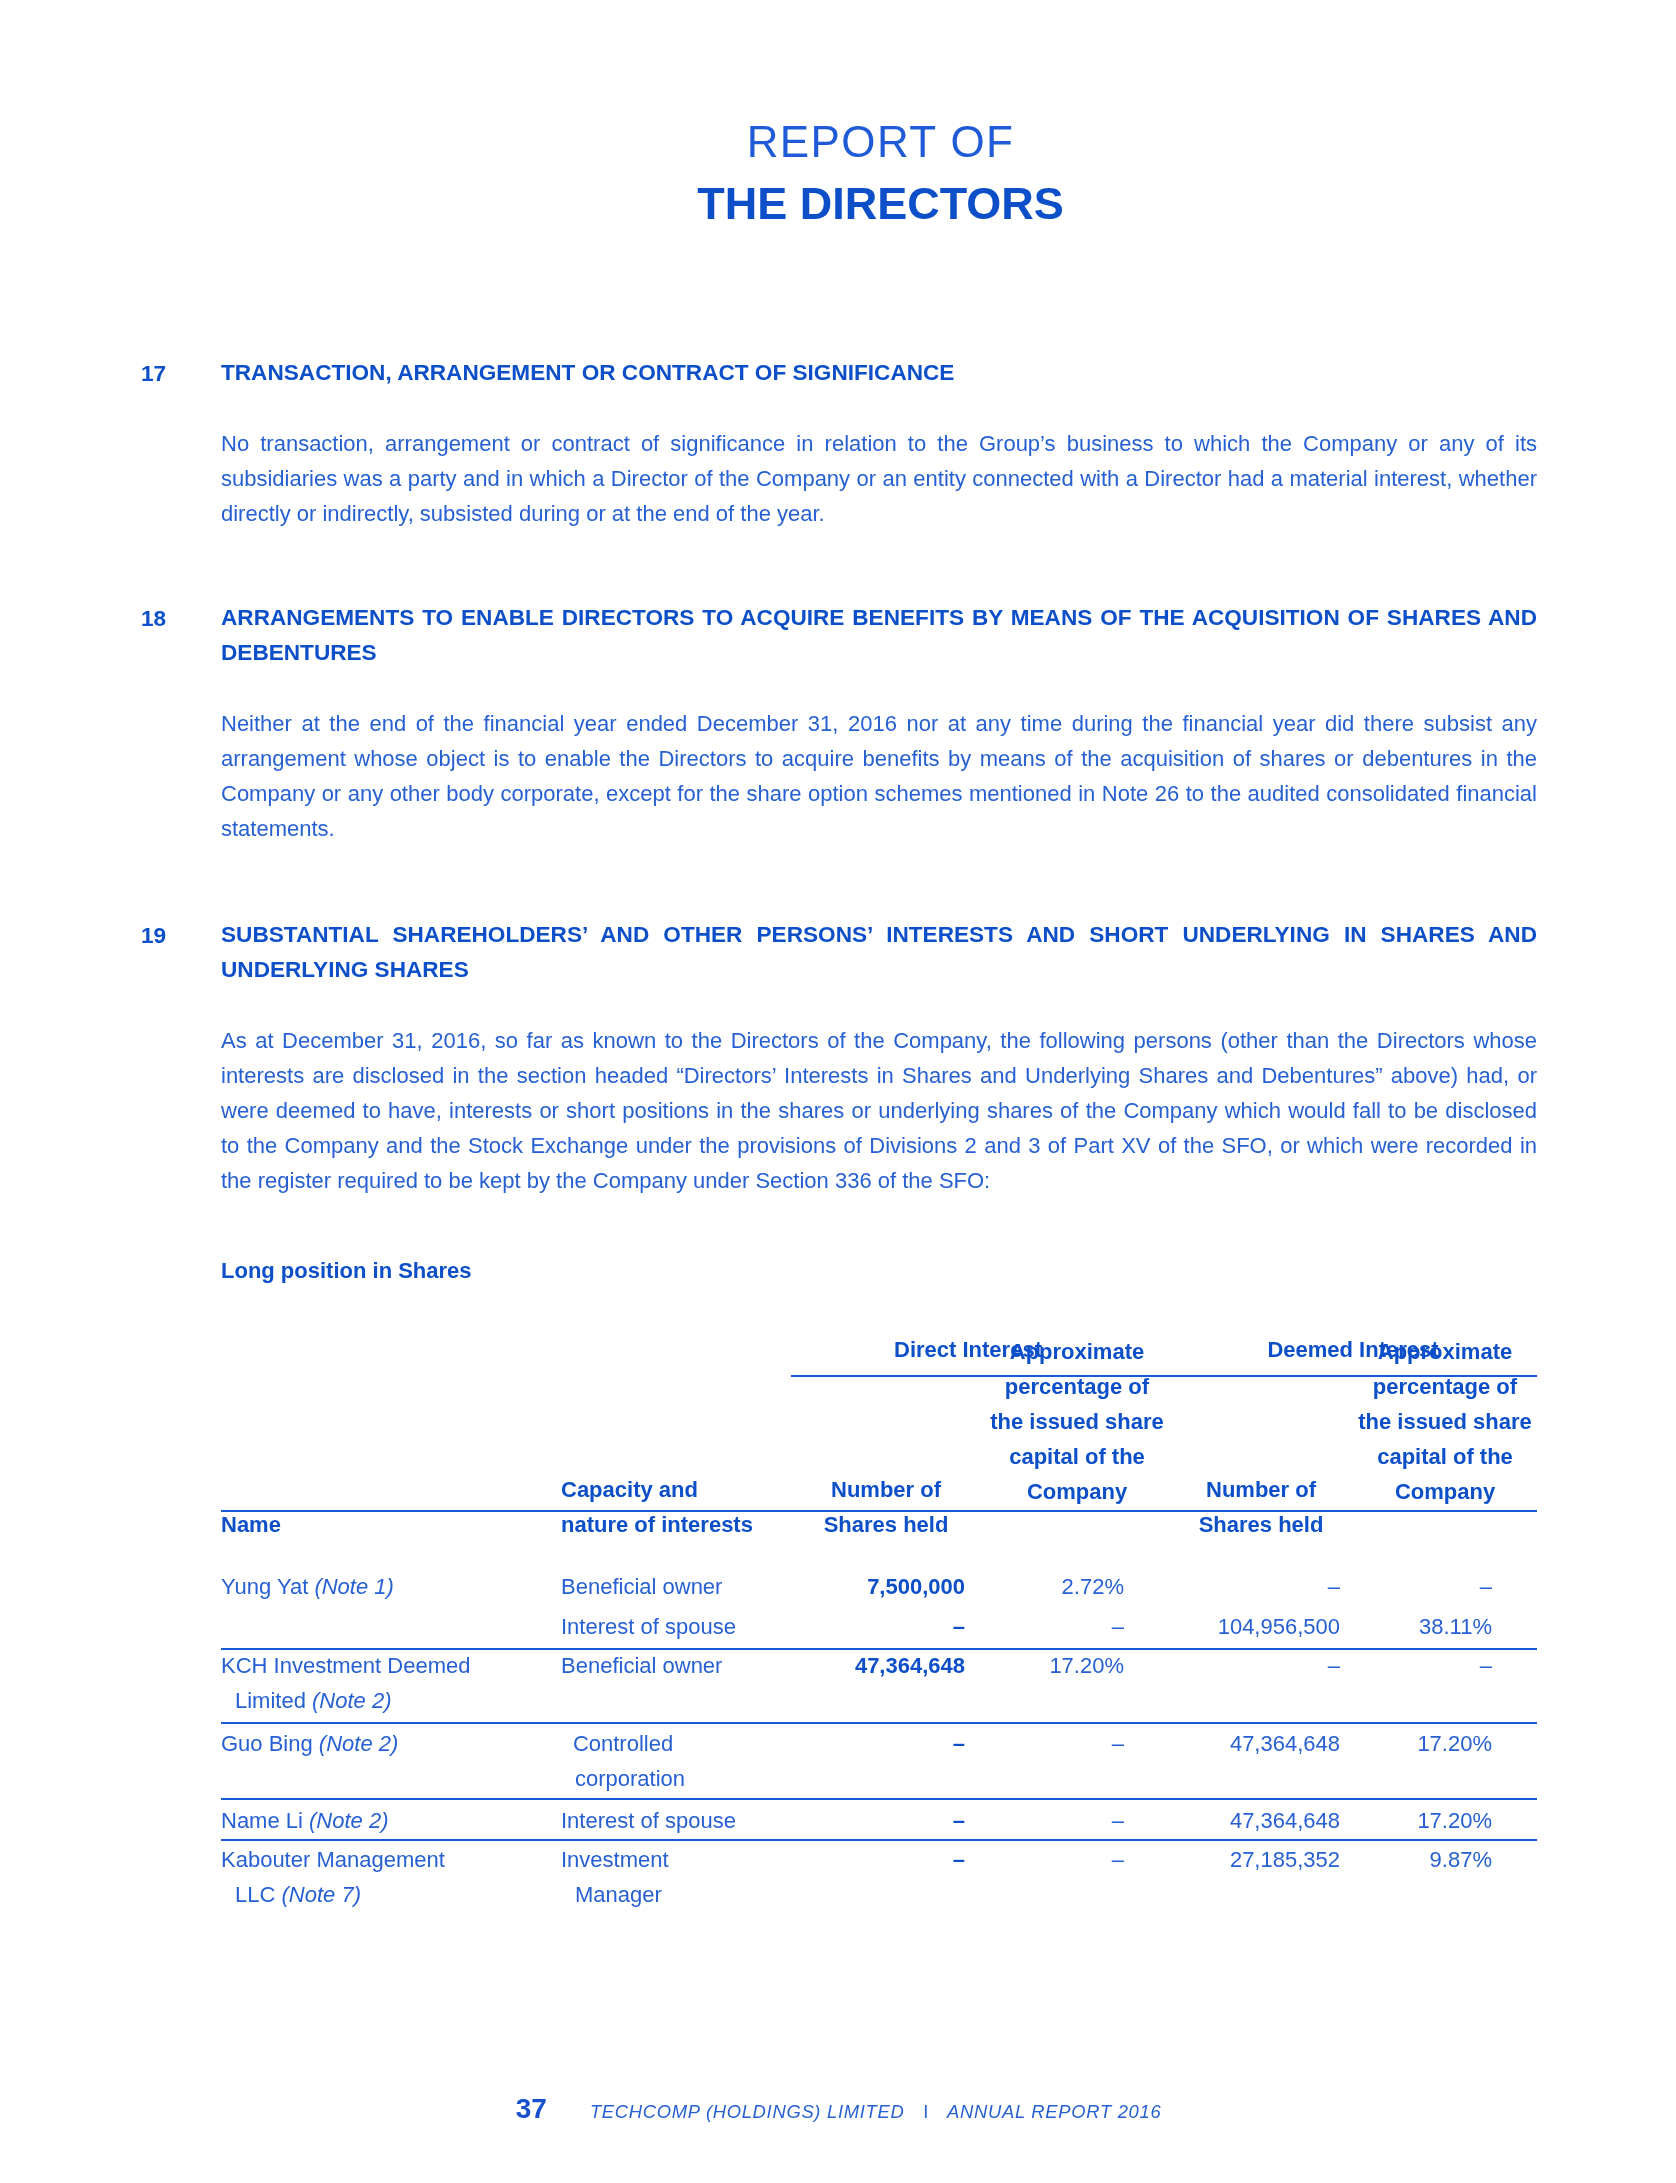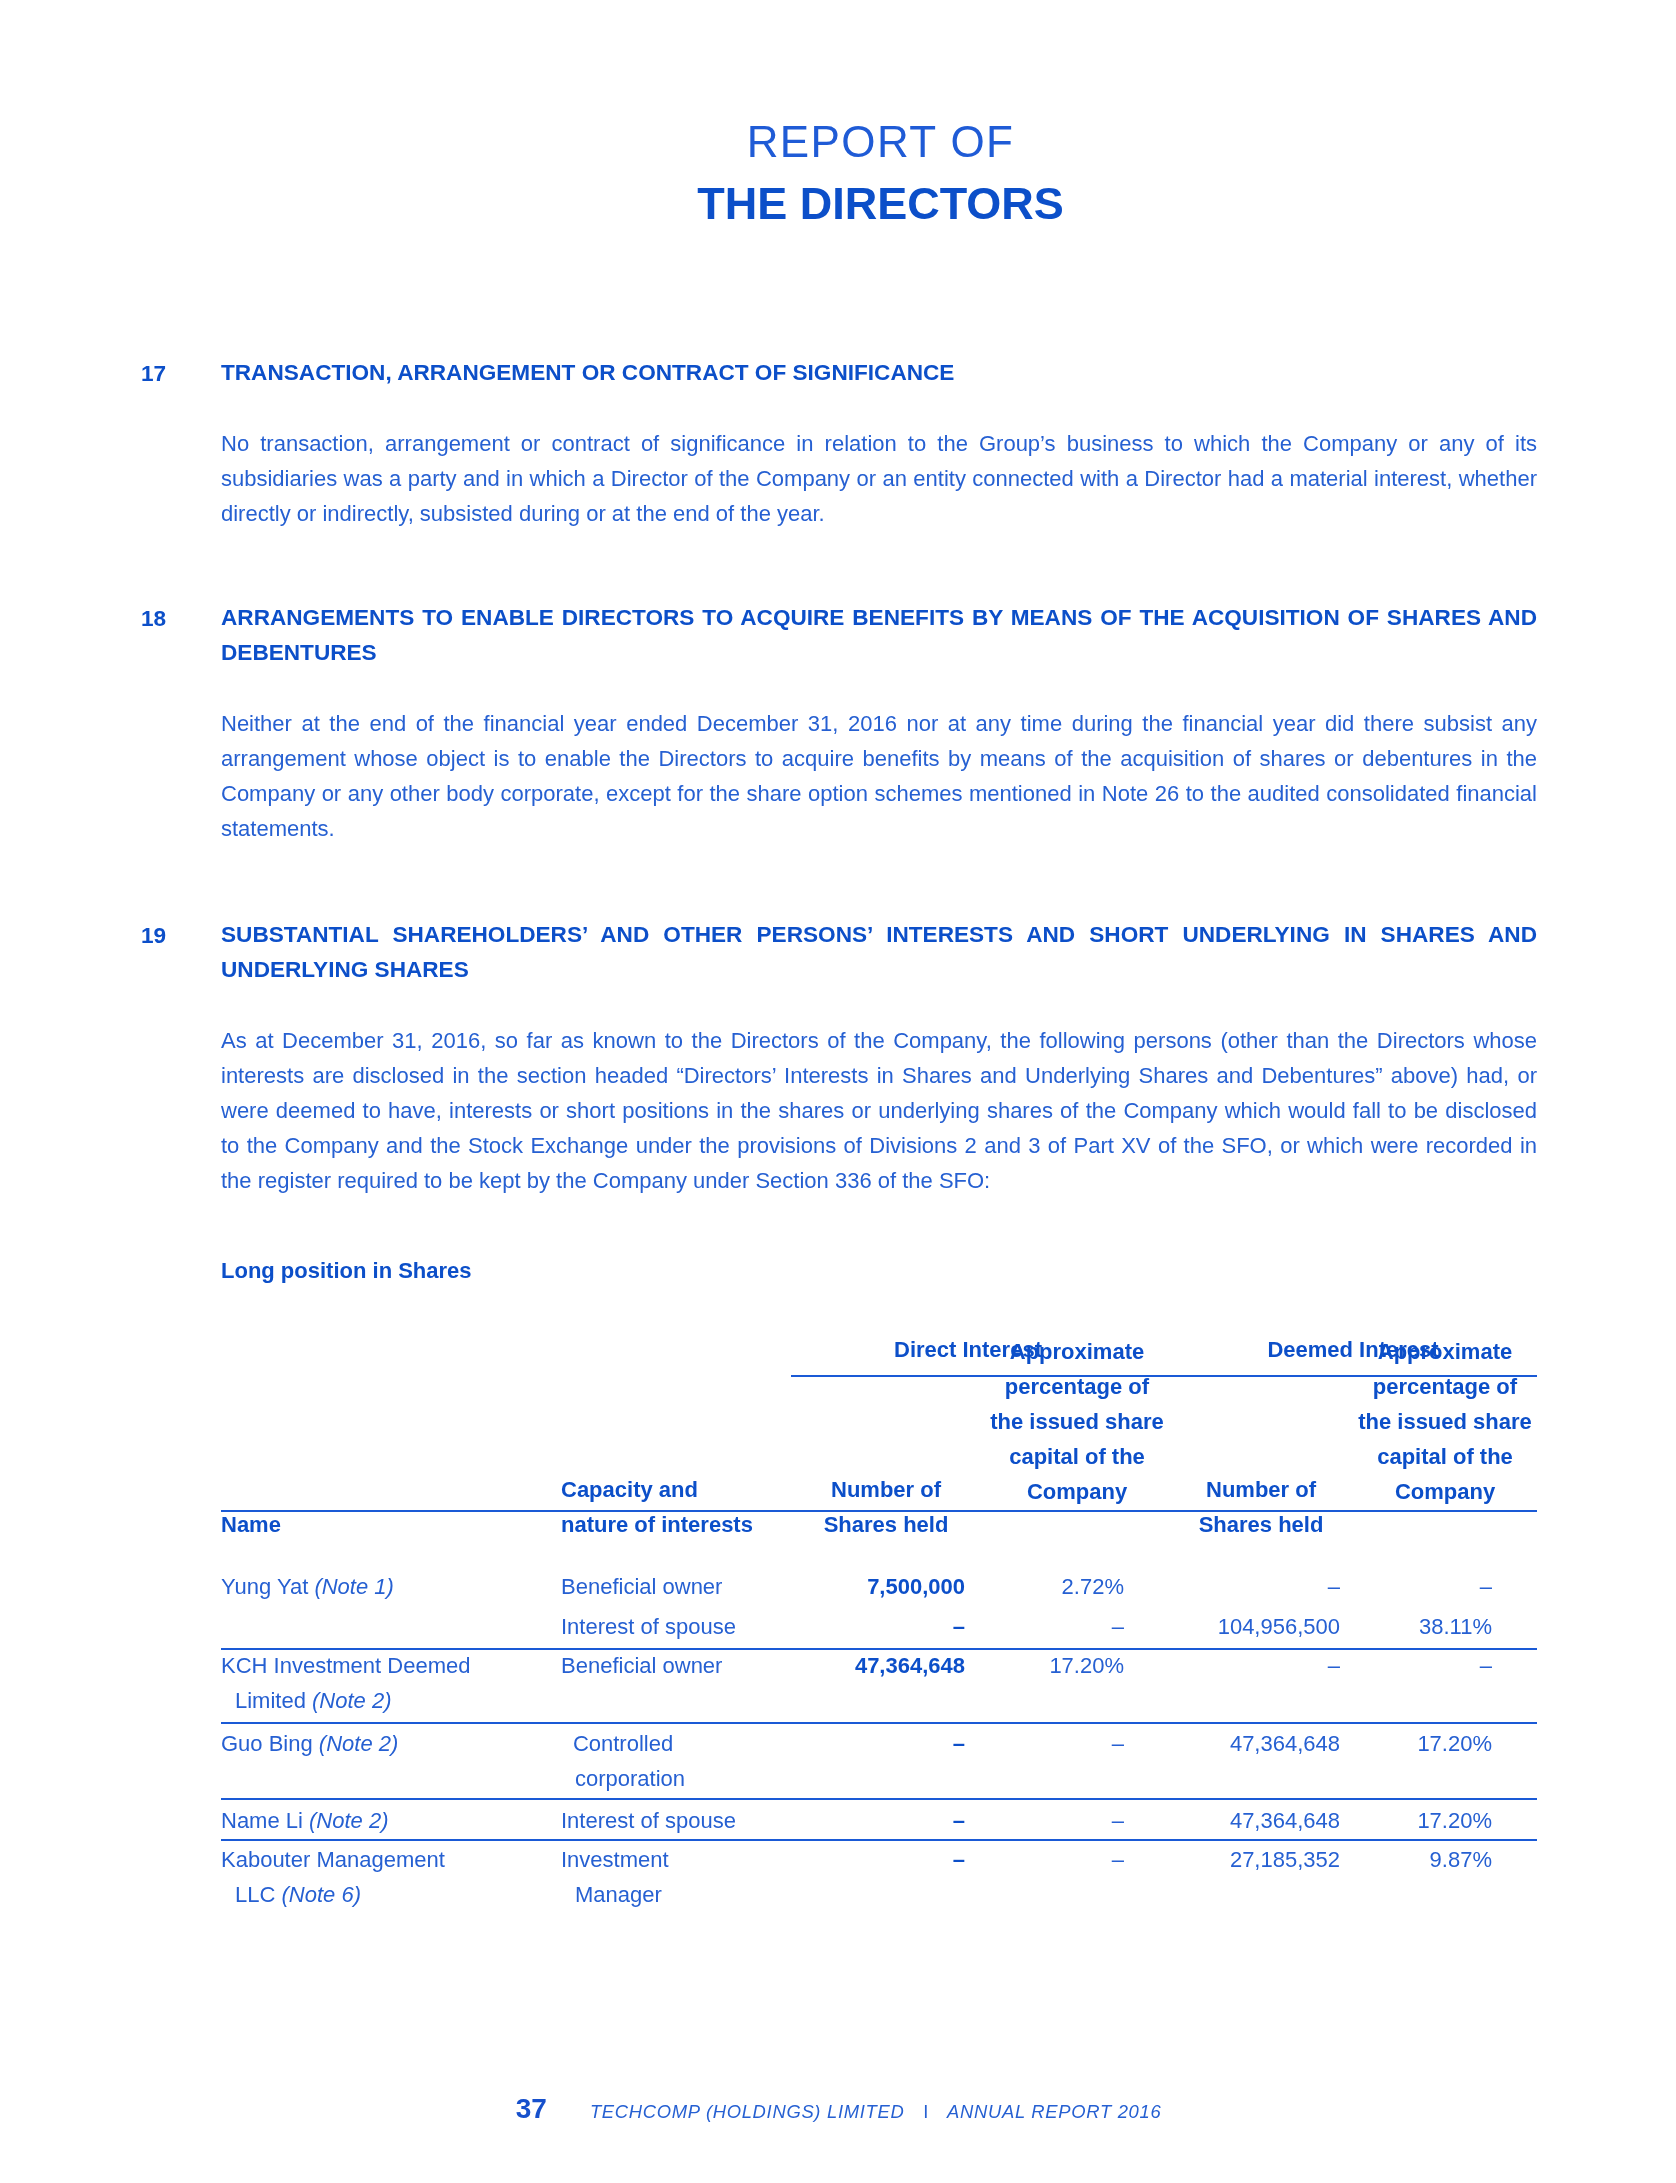--- a/index.html
+++ b/index.html
@@ -144,21 +144,21 @@
     <div class="cell num bold" style="left:580px;top:466px;width:164px;">–</div>
     <div class="cell num" style="left:750px;top:466px;width:153px;">–</div>
     <div class="cell num" style="left:955px;top:466px;width:164px;">47,364,648</div>
     <div class="cell num" style="left:1118px;top:466px;width:153px;">17.20%</div>
   </div>
   <div class="row-line" style="top:502px;"></div>
 
   <div>
     <div class="cell" style="left:0;top:505px;">
       <div>Kabouter Management</div>
-      <div style="padding-left:14px;"><span>LLC </span> <span class="note">(Note 6)</span></div>
+      <div style="padding-left:14px;"><span>LLC </span> <span class="note">(Note 7)</span></div>
     </div>
     <div class="cell" style="left:340px;top:505px;">
       <div>Investment</div>
       <div style="padding-left:14px;">Manager</div>
     </div>
     <div class="cell num bold" style="left:580px;top:505px;width:164px;">–</div>
     <div class="cell num" style="left:750px;top:505px;width:153px;">–</div>
     <div class="cell num" style="left:955px;top:505px;width:164px;">27,185,352</div>
     <div class="cell num" style="left:1118px;top:505px;width:153px;">9.87%</div>
   </div>

